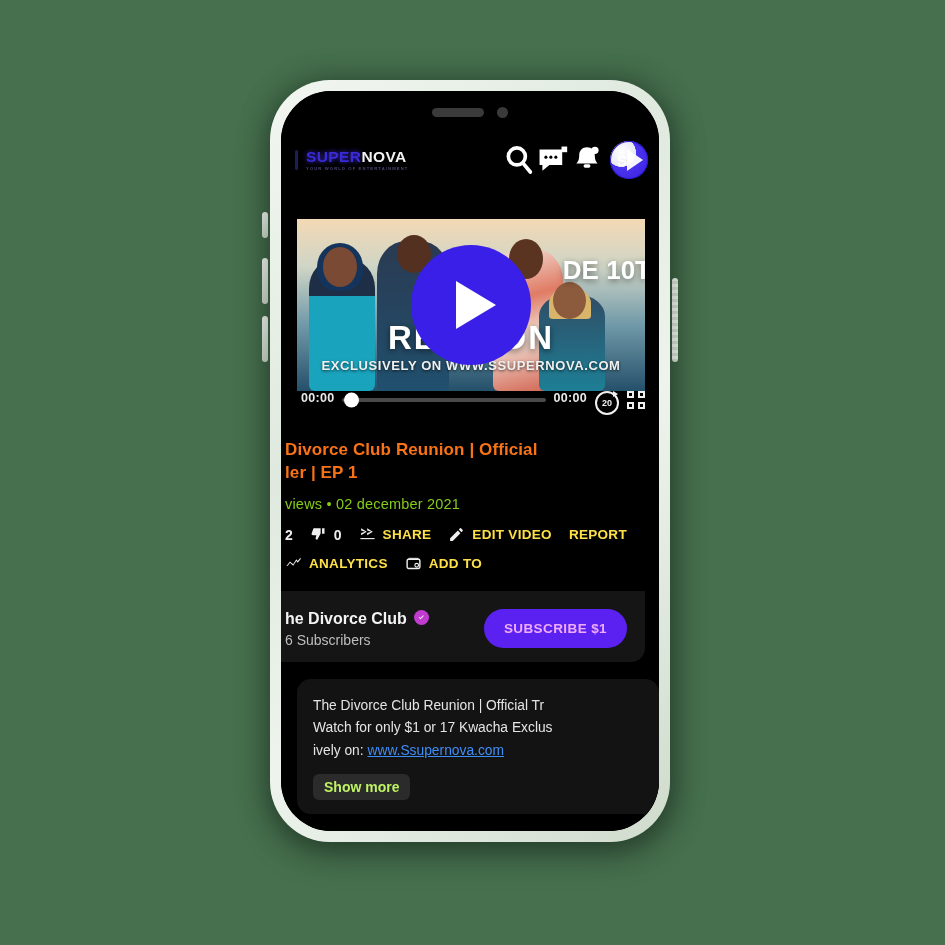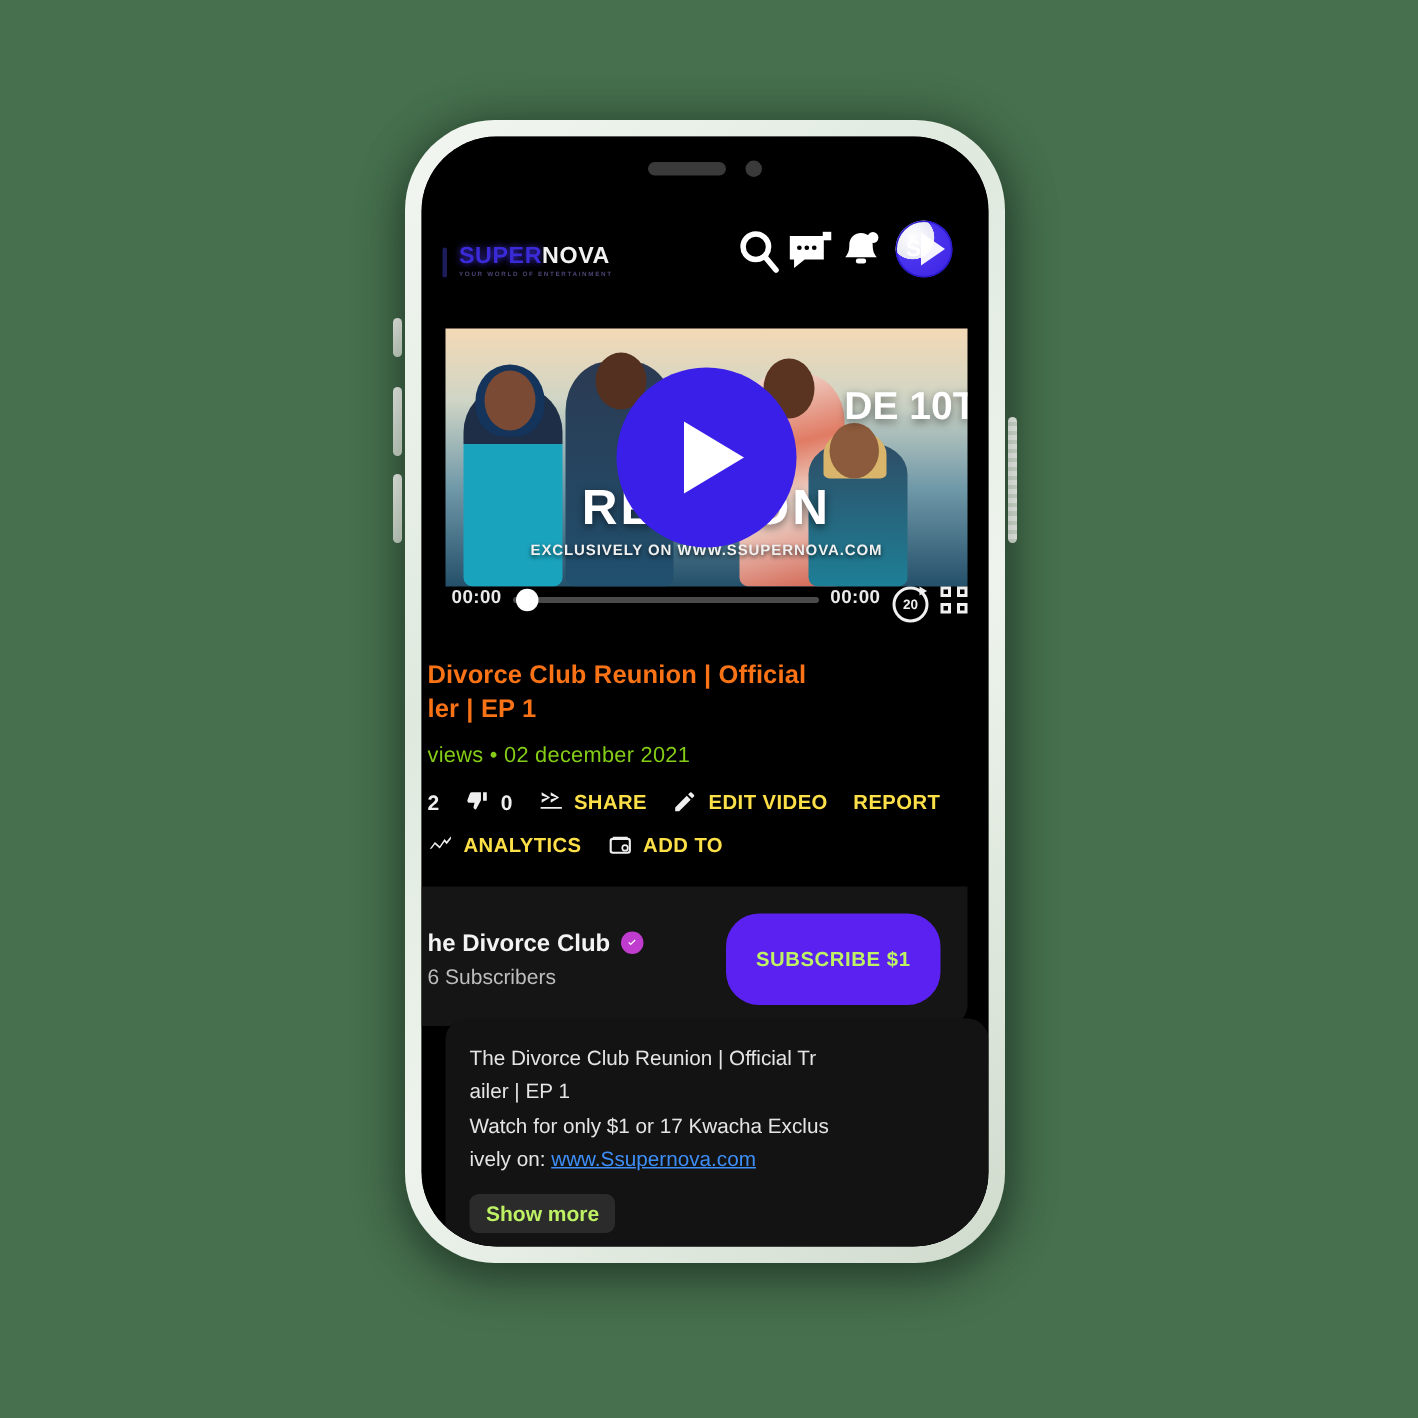--- a/index.html
+++ b/index.html
@@ -65,22 +65,22 @@
     display: flex; align-items: center; justify-content: center; gap: 13px;
     z-index: 30;
   }
   .island-pill { width: 52px; height: 9px; border-radius: 6px; background: #3a3a3a; }
   .island-dot  { width: 11px; height: 11px; border-radius: 50%; background: #3a3a3a; }
 
   
   .topbar {
     position: absolute; top: 44px; left: 0; width: 100%;
     height: 50px;
-    display: flex; align-items: flex-end;
-    padding-left: 14px; padding-right: 24px;
+    display: flex; align-items: center;
+    padding-left: 14px; padding-right: 11px;
     gap: 0;
   }
   .menu-bar { width: 3px; height: 20px; background: #1d1d5c; border-radius: 2px; margin-right: 8px; }
   .logo { line-height: 1; user-select: none; }
   .logo-main { font-size: 15.5px; font-weight: 800; letter-spacing: .4px; }
   .logo-super { color: #3a2ad8; text-shadow: 0 0 5px rgba(70,50,230,.9); }
   .logo-nova { color: #f2f2f2; }
   .logo-sub {
     font-size: 4.2px; letter-spacing: 1.1px; color: #4c4575;
     margin-top: 2px; font-weight: 700;
@@ -127,21 +127,21 @@
   .f4hair{ position:absolute; left: 252px; bottom: 72px; width: 42px; height: 32px; border-radius: 50% 50% 10% 10%; background:#d8b56a; }
 
   .thumb-title {
     position: absolute; left: 50%; transform: translateX(-50%);
     bottom: 34px; font-size: 33px; font-weight: 800; letter-spacing: 2px;
     color: #ffffff; text-shadow: 0 2px 6px rgba(0,0,0,.55);
     white-space: nowrap;
   }
   .thumb-sub {
     position: absolute; left: 50%; transform: translateX(-50%);
-    bottom: 18px; font-size: 10px; font-weight: 700; letter-spacing: .6px;
+    bottom: 18px; font-size: 13px; font-weight: 700; letter-spacing: .6px;
     color: #f0f0f0; text-shadow: 0 1px 3px rgba(0,0,0,.7); white-space: nowrap;
   }
   .thumb-right {
     position: absolute; right: -6px; top: 36px;
     color: #fff; font-size: 26px; font-weight: 800; line-height: 1.18;
     text-shadow: 0 2px 6px rgba(0,0,0,.5); white-space: nowrap;
   }
   .play-btn {
     position: absolute; left: 50%; top: 50%; transform: translate(-50%,-50%);
     width: 120px; height: 120px; border-radius: 50%;
@@ -217,23 +217,23 @@
   .ch-name-row { display: flex; align-items: flex-start; gap: 7px; }
   .ch-name { font-size: 16px; font-weight: 700; color: #f3f3f3; white-space: nowrap; }
   .verified {
     width: 15px; height: 15px; border-radius: 50%; background: #c03ccf;
     display: flex; align-items: center; justify-content: center;
     flex: 0 0 auto;
   }
   .verified svg { width: 9px; height: 9px; fill: #fff; }
   .ch-subs { margin-top: 4px; font-size: 14px; color: #bdbdbd; }
   .sub-btn {
-    background: #5b21f0; color: #bef264;
+    background: #5b21f0; color: #f0abfc;
     border: none; border-radius: 22px;
-    padding: 23px 20px;
+    padding: 12px 20px;
     font-size: 13.5px; font-weight: 800; letter-spacing: .4px;
     font-family: "Liberation Sans", sans-serif;
     cursor: pointer; white-space: nowrap;
     flex: 0 0 auto;
   }
 
   
   .desc-card {
     position: absolute; top: 588px; left: 16px; right: 0;
     background: #131313;
@@ -433,21 +433,20 @@
                 </span>
               </div>
               <div class="ch-subs">6 Subscribers</div>
             </div>
             <button class="sub-btn">SUBSCRIBE $1</button>
           </div>
         </div>
 
         <div class="desc-card">
           <div class="desc-line">The Divorce Club Reunion | Official Tr</div>
-          <div class="desc-line">ailer | EP 1</div>
           <div class="desc-line">Watch for only $1 or 17 Kwacha Exclus</div>
           <div class="desc-line">
             <span>ively on: </span><a class="desc-link" href="#">www.Ssupernova.com</a>
           </div>
           <button class="show-more">Show more</button>
         </div>
 
       </div>
     </div>
   </div>

